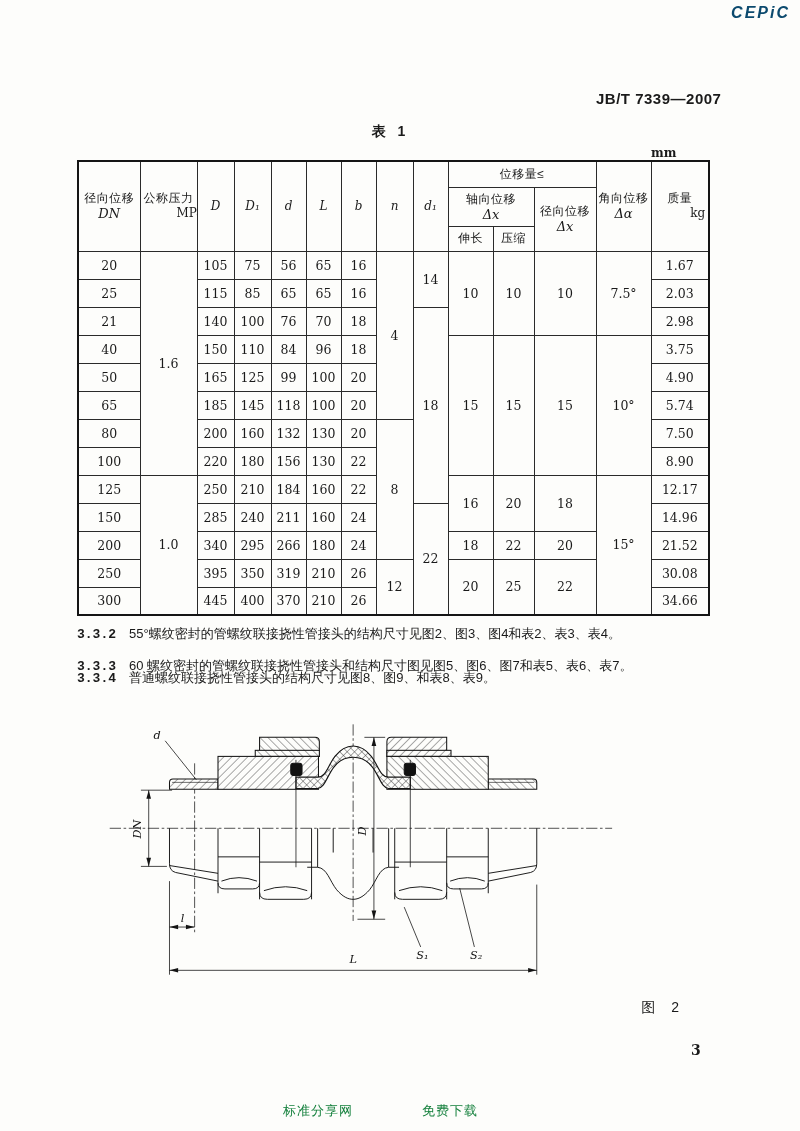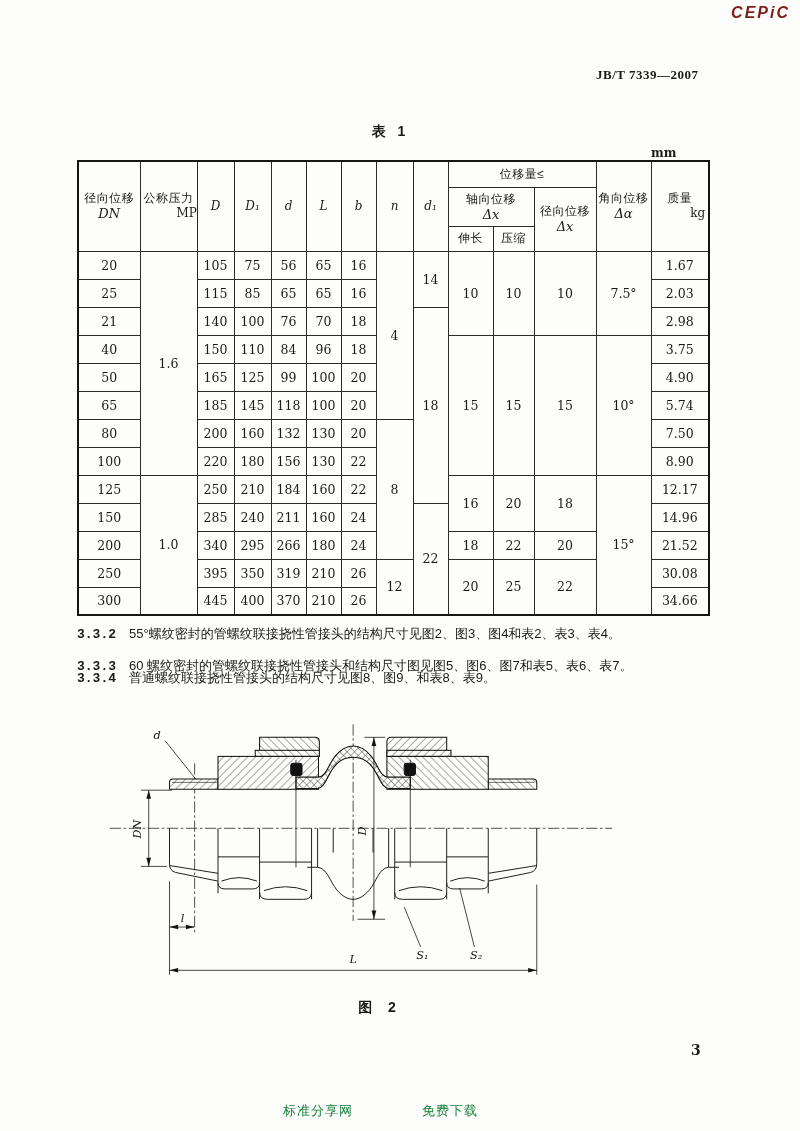--- a/index.html
+++ b/index.html
@@ -1,38 +1,38 @@
 <!DOCTYPE html>
 <html><head>
 <meta charset="utf-8">
 <style>
   html,body{margin:0;padding:0;}
   body{width:800px;height:1131px;position:relative;background:#fdfdfb;color:#1a1a1a;
        font-family:"Liberation Sans",sans-serif;overflow:hidden;}
   .abs{position:absolute;}
-  .watermark{right:10px;top:4px;color:#7f1d1d;font-weight:bold;font-style:italic;
+  .watermark{right:10px;top:4px;color:#0c4a6e;font-weight:bold;font-style:italic;
              font-size:16px;letter-spacing:2px;}
-  .docnum{left:596px;top:67px;font-weight:bold;font-size:13px;
-          font-family:Liberation Serif, serif;letter-spacing:.5px;}
+  .docnum{left:596px;top:90px;font-weight:bold;font-size:15px;
+          font-family:Liberation Sans, sans-serif;letter-spacing:.5px;}
   .tbl-title{left:75px;top:123px;width:631px;text-align:center;font-weight:bold;
              font-size:14px;letter-spacing:4px;}
   .unit{left:651px;top:146px;font-size:12px;font-family:"DejaVu Serif",serif;font-weight:bold;}
   #spec-table{position:absolute;left:77px;top:160px;width:631px;border-collapse:collapse;
               table-layout:fixed;border:2px solid #151515;}
   #spec-table td,#spec-table th{border:1px solid #2a2a2a;text-align:center;
               vertical-align:middle;padding:0;overflow:hidden;}
   #spec-table th{font-weight:normal;font-size:12px;line-height:15px;}
   .cjk{letter-spacing:.5px;}
   .var{font-family:"DejaVu Serif",serif;font-style:italic;font-size:13px;letter-spacing:0;}
   .upr{font-family:"DejaVu Serif",serif;font-size:12px;padding-left:36px;}
   td.num{font-family:"DejaVu Serif",serif;font-size:12.5px;}
   .para{left:77px;width:640px;font-size:13px;line-height:16px;}
   .pnum{font-family:Liberation Mono, monospace;font-weight:bold;font-size:13px;margin-right:13px;}
   .ptxt{font-weight:500;}
-  .fig-caption{left:75px;top:999px;width:610px;text-align:center;font-weight:bold;
+  .fig-caption{left:75px;top:999px;width:610px;text-align:right;font-weight:normal;
                font-size:14px;letter-spacing:6px;}
   .pageno{left:691px;top:1042px;font-size:14px;font-weight:bold;
           font-family:"DejaVu Serif",serif;}
   .footer{top:1102px;color:#15803d;font-size:13px;letter-spacing:1px;}
   .f-left{left:283px;} .f-right{left:422px;}
   svg text{font-family:"DejaVu Serif",serif;font-style:italic;font-size:13px;fill:#141414;}
 </style>
 </head>
 <body>
 

